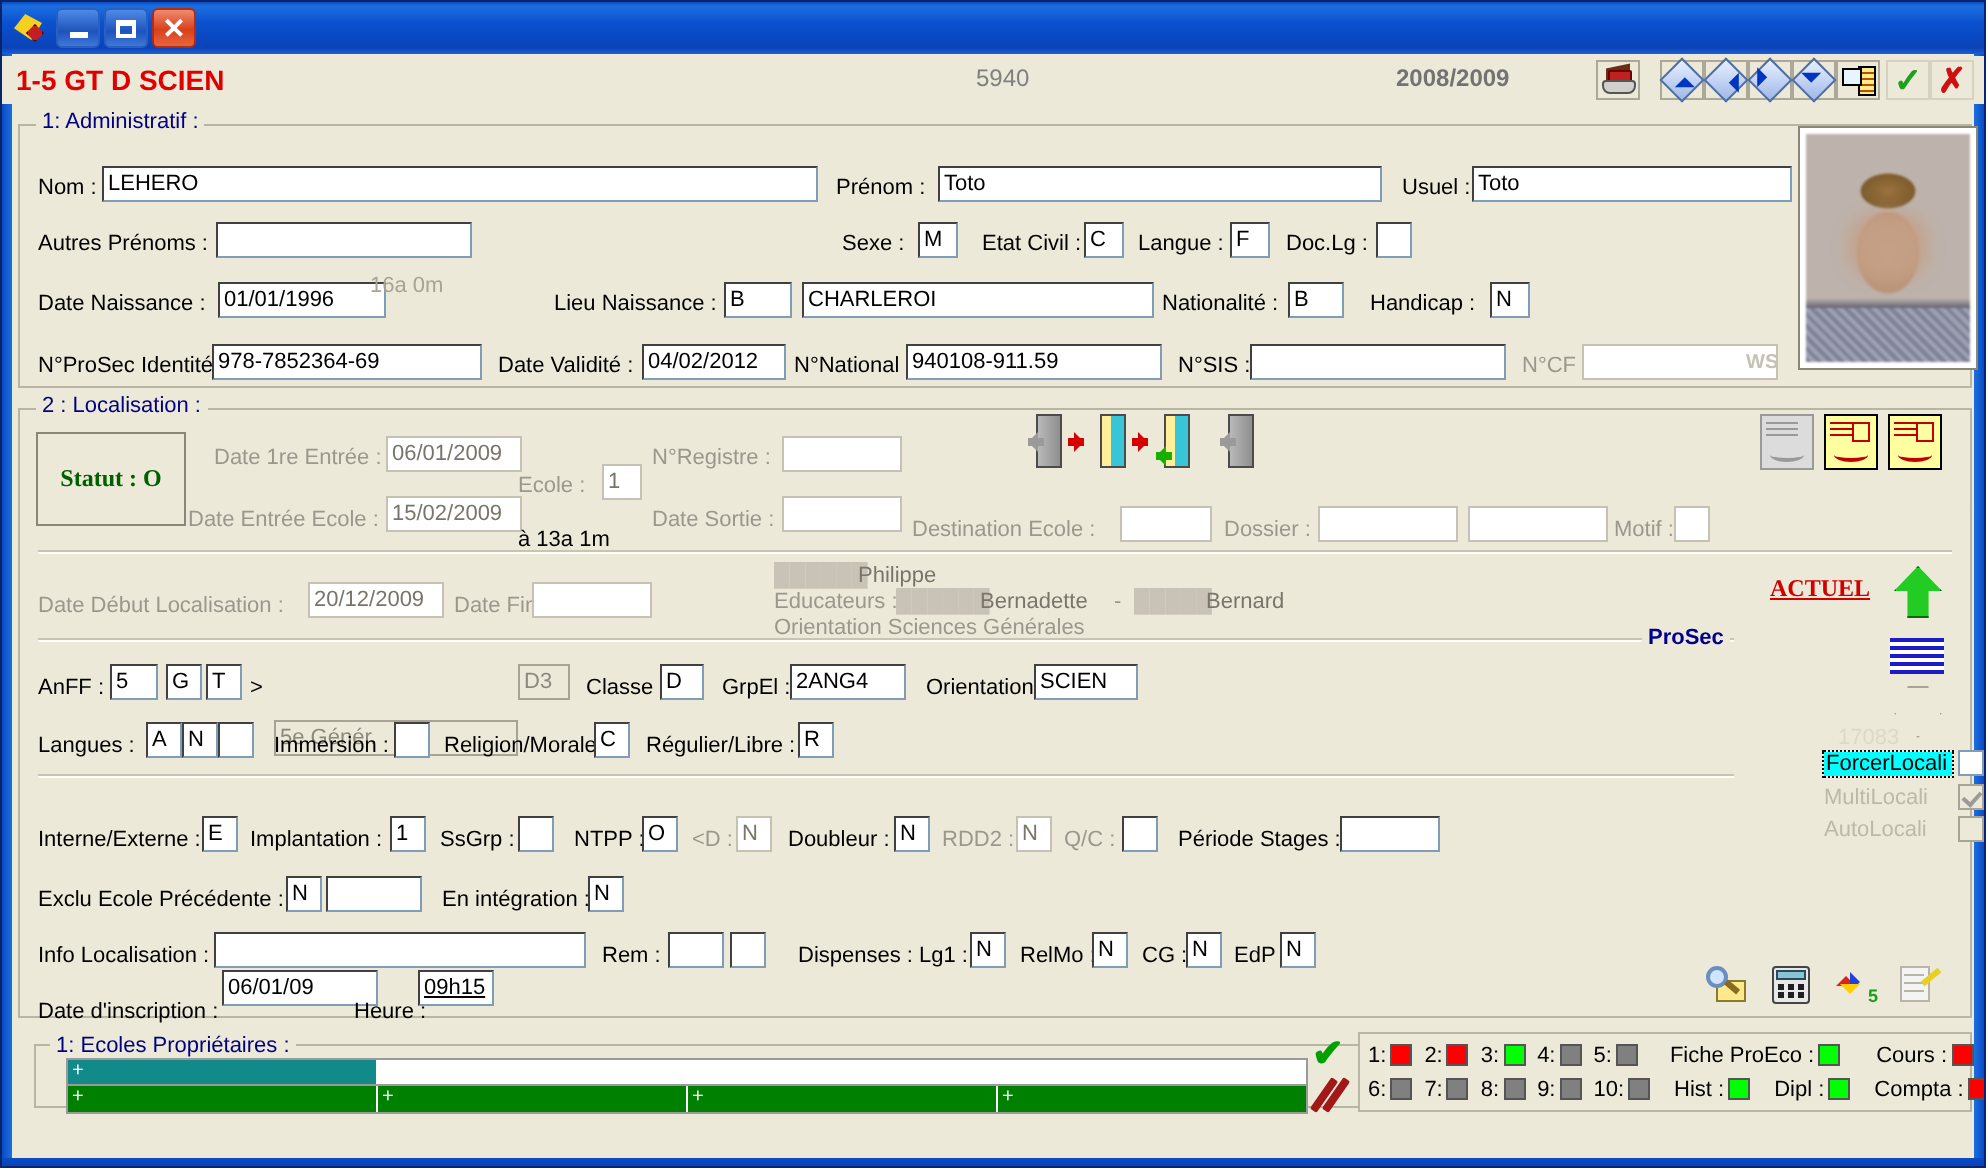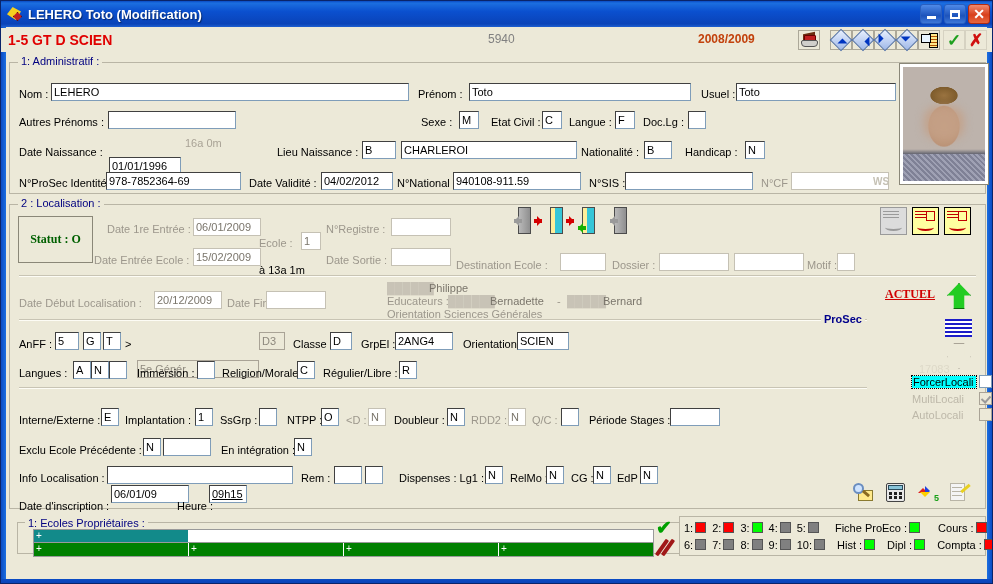--- a/index.html
+++ b/index.html
@@ -68,21 +68,21 @@
   .hdr-title {
     color: #e00000; font-size: 14px; font-weight: bold;
     margin-left: 7px; white-space: nowrap;
   }
   .hdr-num {
     position: absolute; left: 487px; top: 4px;
     color: #808080; font-size: 12px;
   }
   .hdr-year {
     position: absolute; left: 697px; top: 4px;
-    color: #c2410c; font-size: 12px; font-weight: bold;
+    color: #737373; font-size: 12px; font-weight: bold;
   }
   .tool-grp {
     position: absolute; display: flex; align-items: center;
   }
   .tbtn {
     width: 22px; height: 20px;
     border: 1px solid #aca899;
     background: #ece9d8;
     display: flex; align-items: center; justify-content: center;
     position: relative;
@@ -330,21 +330,20 @@
 </head>
 <body>
 
 <div id="app">
 
   <div class="titlebar">
     <div class="title-icon">
       <div class="pen"></div>
         <div class="pen2"></div>
     </div>
-    <div class="title-text">LEHERO Toto (Modification)</div>
     <div class="win-btns">
       <div class="win-btn">
           <div class="glyph-min"></div>
         </div>
       <div class="win-btn">
           <div class="glyph-max"></div>
         </div>
       <div class="win-btn close">
           <span class="glyph-x">✕</span>
         </div>
@@ -429,21 +428,21 @@
   <div class="lbl" style="left:420px; top:114px;">Sexe :</div>
   <div class="fld" style="left:458px; top:110px; width:20px;">M</div>
   <div class="lbl" style="left:490px; top:114px;">Etat Civil :</div>
   <div class="fld" style="left:541px; top:110px; width:20px;">C</div>
   <div class="lbl" style="left:568px; top:114px;">Langue :</div>
   <div class="fld" style="left:614px; top:110px; width:20px;">F</div>
   <div class="lbl" style="left:642px; top:114px;">Doc.Lg :</div>
   <div class="fld" style="left:687px; top:110px; width:18px;"></div>
 
   <div class="lbl" style="left:18px; top:144px;">Date Naissance :</div>
-  <div class="fld" style="left:108px; top:156px; width:72px;">01/01/1996</div>
+  <div class="fld" style="left:108px; top:140px; width:84px;">01/01/1996</div>
   <div class="lbl dim" style="left:184px; top:135px;">16a 0m</div>
   <div class="lbl" style="left:276px; top:144px;">Lieu Naissance :</div>
   <div class="fld" style="left:361px; top:140px; width:34px;">B</div>
   <div class="fld" style="left:400px; top:140px; width:176px;">CHARLEROI</div>
   <div class="lbl" style="left:580px; top:144px;">Nationalité :</div>
   <div class="fld" style="left:643px; top:140px; width:28px;">B</div>
   <div class="lbl" style="left:684px; top:144px;">Handicap :</div>
   <div class="fld" style="left:744px; top:140px; width:20px;">N</div>
 
   <div class="lbl" style="left:18px; top:175px;">N°ProSec Identité :</div>

